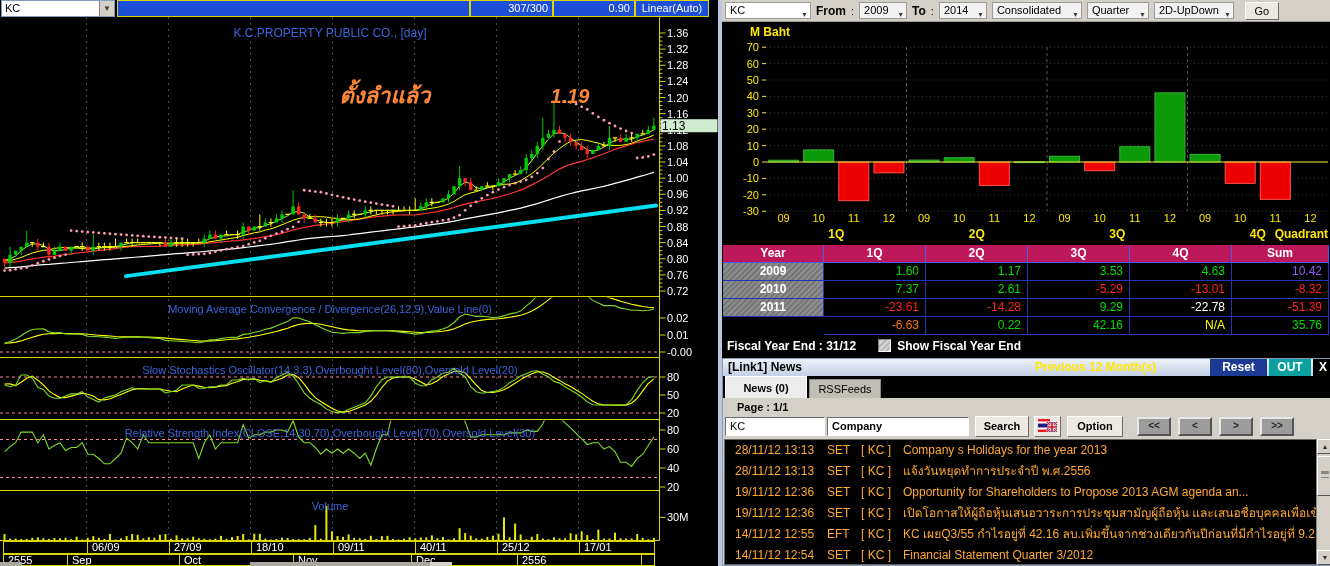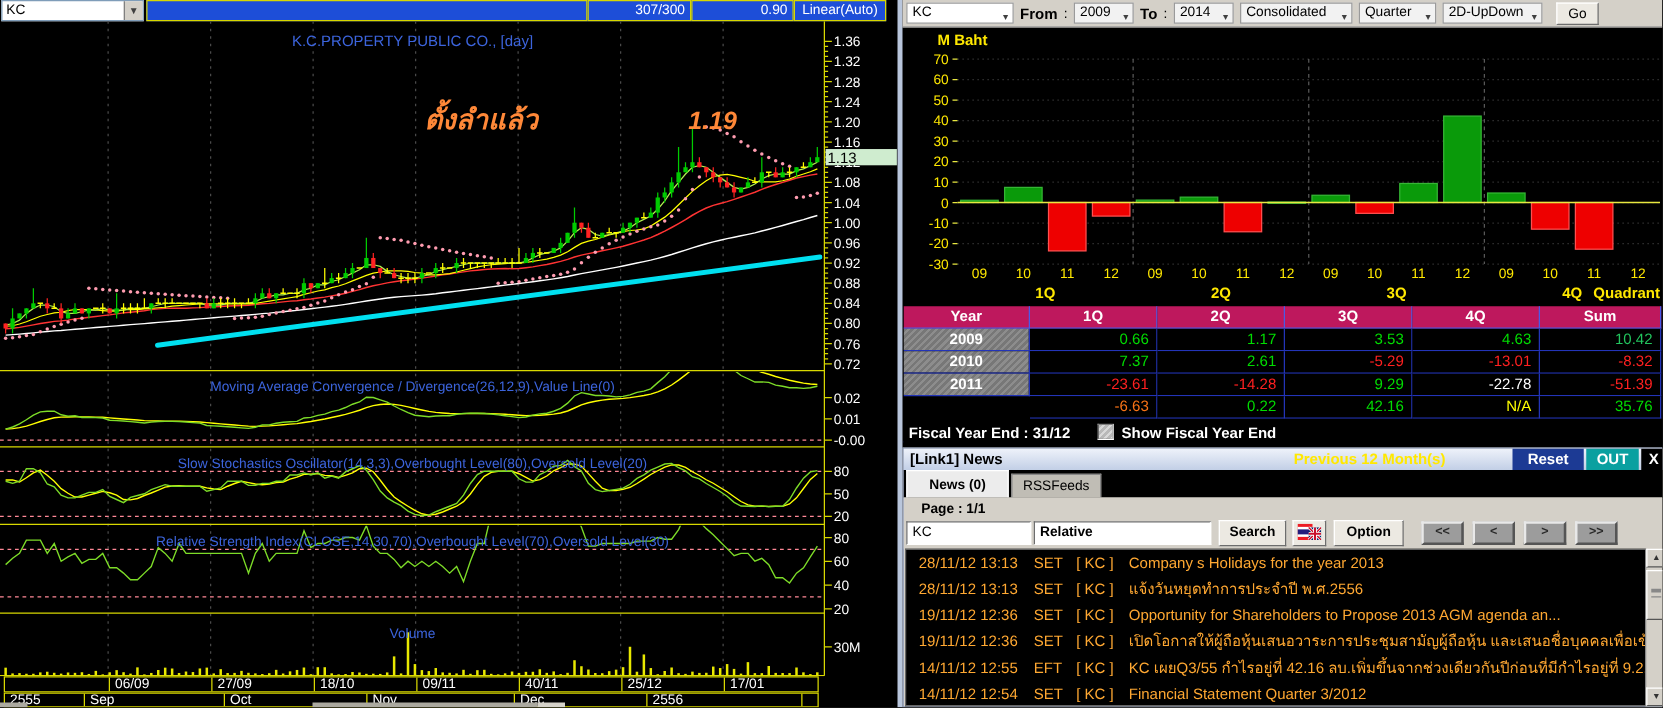--- a/index.html
+++ b/index.html
@@ -839,25 +839,25 @@
         <div class="qt-row">
           <div class="qt-cell qt-head" style="width: 101px;">Year</div>
           <div class="qt-cell qt-head" style="width: 102px;">1Q</div>
           <div class="qt-cell qt-head" style="width: 102px;">2Q</div>
           <div class="qt-cell qt-head" style="width: 102px;">3Q</div>
           <div class="qt-cell qt-head" style="width: 102px;">4Q</div>
           <div class="qt-cell qt-head" style="width: 97px;">Sum</div>
         </div>
         <div class="qt-row">
           <div class="qt-cell qt-year" style="width: 101px;">2009</div>
-          <div class="qt-cell" style="width: 102px; color: rgb(0, 221, 0);">0.66</div>
+          <div class="qt-cell" style="width: 102px; color: rgb(0, 221, 0);">1.60</div>
           <div class="qt-cell" style="width: 102px; color: rgb(0, 221, 0);">1.17</div>
           <div class="qt-cell" style="width: 102px; color: rgb(0, 221, 0);">3.53</div>
           <div class="qt-cell" style="width: 102px; color: rgb(0, 221, 0);">4.63</div>
-          <div class="qt-cell" style="width: 97px; color: #22c55e;">10.42</div>
+          <div class="qt-cell" style="width: 97px; color: #8b5cf6;">10.42</div>
         </div>
         <div class="qt-row">
           <div class="qt-cell qt-year" style="width: 101px;">2010</div>
           <div class="qt-cell" style="width: 102px; color: rgb(0, 221, 0);">7.37</div>
           <div class="qt-cell" style="width: 102px; color: rgb(0, 221, 0);">2.61</div>
           <div class="qt-cell" style="width: 102px; color: rgb(255, 32, 32);">-5.29</div>
           <div class="qt-cell" style="width: 102px; color: rgb(255, 32, 32);">-13.01</div>
           <div class="qt-cell" style="width: 97px; color: rgb(255, 32, 32);">-8.32</div>
         </div>
         <div class="qt-row">
@@ -892,21 +892,21 @@
         <span id="btn-out">OUT</span>
         <span id="btn-close">X</span>
       </div>
       <div id="news-tabs">
         <span class="tab" id="tab-news">News (0)</span>
         <span class="tab" id="tab-rss">RSSFeeds</span>
       </div>
       <div id="news-controls">
         <span id="page-label">Page : 1/1</span>
         <span class="n-input" style="left:2px;width:100px;">KC</span>
-        <span class="n-input" style="left:104px;width:142px;color:#000;font-weight:bold;">Relative</span>
+        <span class="n-input" style="left:104px;width:142px;color:#000;font-weight:bold;">Company</span>
         <span class="n-btn win-btn" style="left:252px;width:54px;line-height:18px;">Search</span>
         <span class="n-btn win-btn" style="left:311px;width:27px;padding-top:2px;">
           <svg width="19" height="13">
             <rect x="0" y="0" width="12" height="13" fill="#ed1c24"></rect>
               <rect x="0" y="2.5" width="12" height="8" fill="#fff"></rect>
               <rect x="0" y="4.5" width="12" height="4" fill="#241d7d"></rect>
             <rect x="9" y="3" width="10" height="10" fill="#012169"></rect>
               <path d="M9 3 L19 13 M19 3 L9 13" stroke="#fff" stroke-width="2.4"></path>
               <path d="M9 3 L19 13 M19 3 L9 13" stroke="#c8102e" stroke-width="1.1"></path>
               <path d="M14 3 V13 M9 8 H19" stroke="#fff" stroke-width="3"></path>

